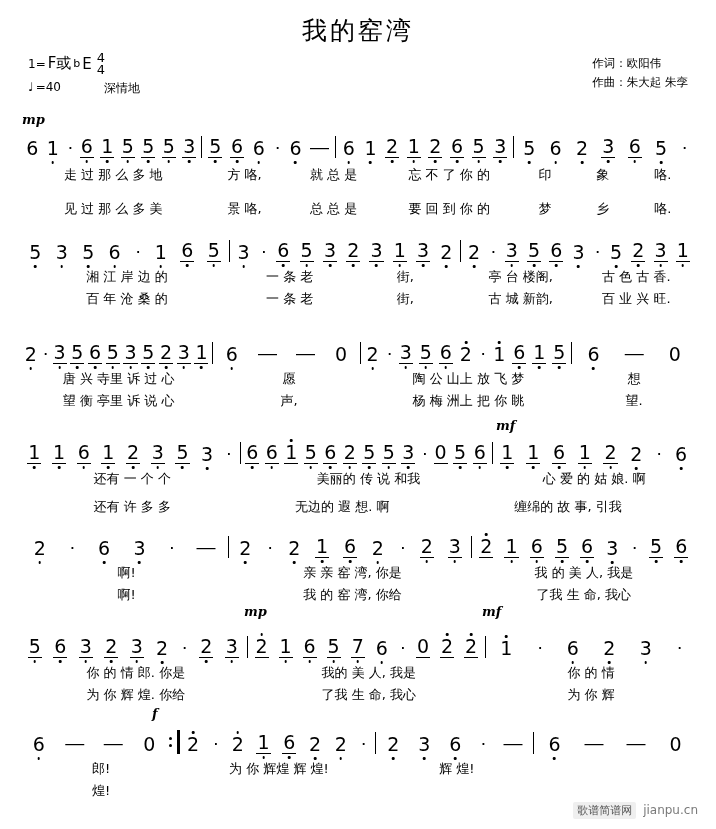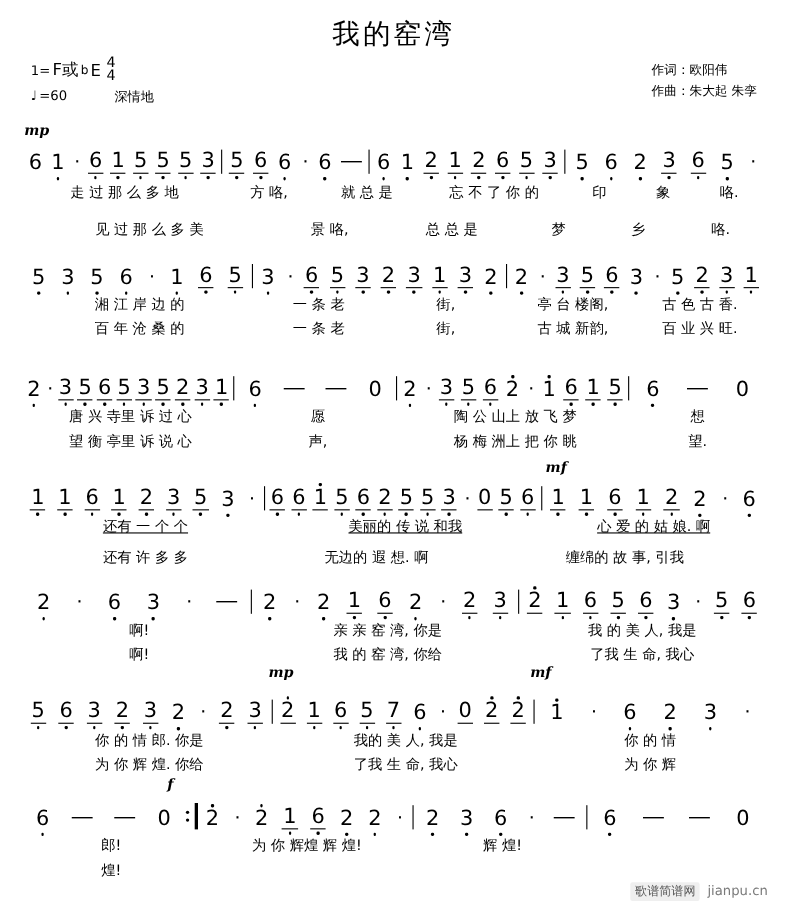--- a/index.html
+++ b/index.html
@@ -128,21 +128,21 @@
       <span class="flatsup">b</span>
       <span class="key-main">E</span>
       <span class="timesig">
         <span class="num">4</span>
         <span class="den">4</span>
       </span>
     </div>
   </div>
   <div class="tempo">
     <span>♩</span>
-    <span>=60</span>
+    <span>=40</span>
   </div>
   <div class="mood">深情地</div>
 
   <div class="system" style="top:128px;">
     <div class="dynamic" style="top:-16px;left:0;">mp</div>
     <div class="measures">
       <div class="measure" style="flex:2.05">
         <div class="notes">
           <span class="n">6</span>
           <span class="n dotdn">1</span>
@@ -199,20 +199,21 @@
     <div class="cell" style="flex:1.1">就 总 是</div>
     <div class="cell" style="flex:1.5">忘 不 了 你 的</div>
     <div class="cell" style="flex:0.65">印</div>
     <div class="cell" style="flex:0.65">象</div>
     <div class="cell" style="flex:0.7">咯.</div>
   </div>
   <div class="lyrics" style="top:200px;">
     <div class="cell" style="flex:2.05">见 过 那 么 多 美</div>
     <div class="cell" style="flex:0.9">景 咯,</div>
     <div class="cell" style="flex:1.1">总 总 是</div>
+    <div class="cell" style="flex:1.5">要 回 到 你 的</div>
     <div class="cell" style="flex:0.65">梦</div>
     <div class="cell" style="flex:0.65">乡</div>
     <div class="cell" style="flex:0.7">咯.</div>
   </div>
 
   <div class="system" style="top:232px;">
     <div class="measures">
       <div class="measure" style="flex:2.0">
         <div class="notes">
           <span class="n dotdn">5</span>
@@ -380,21 +381,21 @@
             <span class="n u1 dotdn">6</span>
           <span class="n u1 dotdn">1</span>
             <span class="n u1 dotdn">2</span>
           <span class="n dotdn">2</span>
             <span class="ddot">·</span>
             <span class="n dotdn">6</span>
         </div>
       </div>
     </div>
   </div>
-  <div class="lyrics" style="top:470px;text-decoration:underline;">
+  <div class="lyrics" style="top:470px;">
     <div class="cell" style="flex:2.1">还有 一 个 个</div>
     <div class="cell" style="flex:2.4">美丽的 传 说 和我</div>
     <div class="cell" style="flex:1.9">心 爱 的 姑 娘. 啊</div>
   </div>
   <div class="lyrics" style="top:498px;">
     <div class="cell" style="flex:2.1">还有 许 多 多</div>
     <div class="cell" style="flex:1.9">无边的 遐 想. 啊</div>
     <div class="cell" style="flex:2.4">缠绵的 故 事, 引我</div>
   </div>
 

